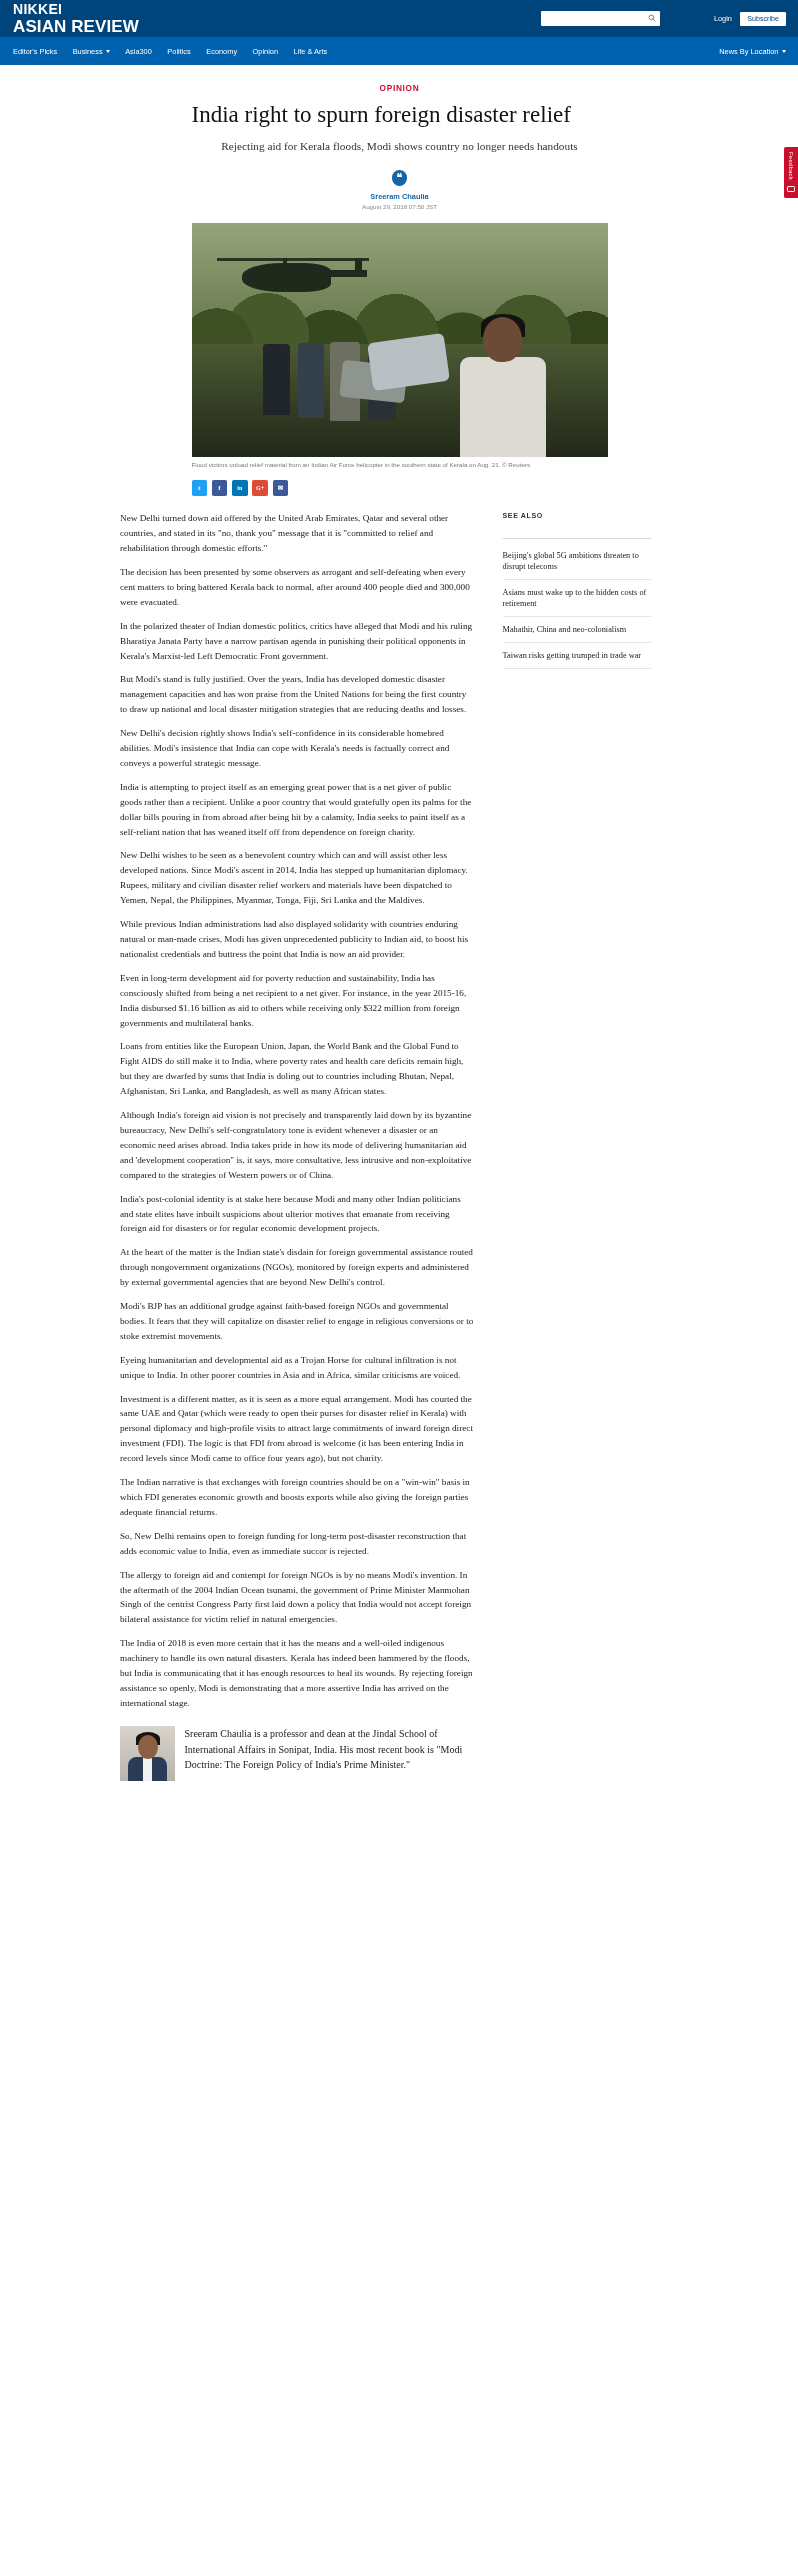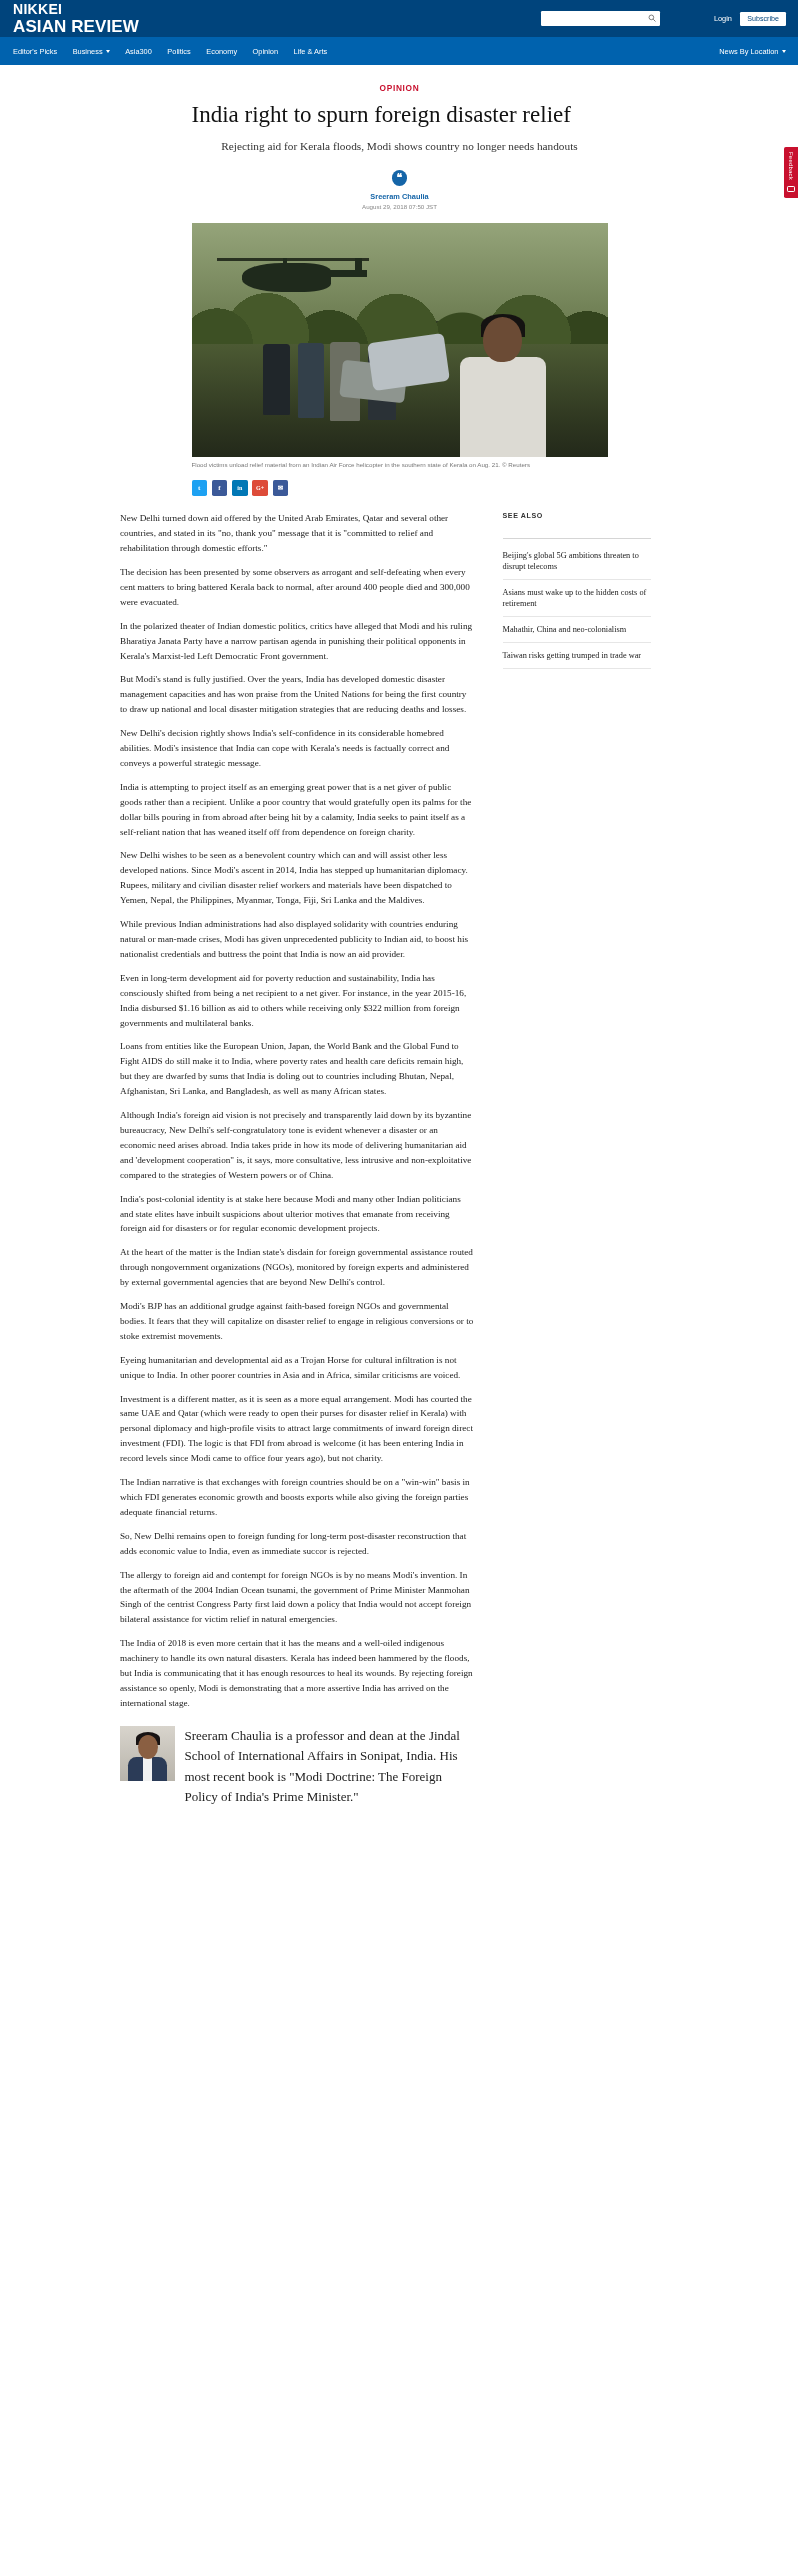--- a/index.html
+++ b/index.html
@@ -306,21 +306,21 @@
   .bio-photo .torso {
     position: absolute; left: 8.3px; top: 31px; width: 39px; height: 27px;
     background: #2b3b57; border-radius: 8.3px 8.3px 0 0;
   }
   .bio-photo .shirt {
     position: absolute; left: 22.6px; top: 31px; width: 9.5px; height: 24px;
     background: #f2f2f2;
   }
   .bio-text {
     font-family: "Liberation Serif", serif;
-    font-size: 13px;
+    font-size: 10px;
     line-height: 1.55;
     color: #222;
   }
 
   
   .feedback {
     position: absolute;
     right: 0;
     top: 64px;
     width: 15.5px;

